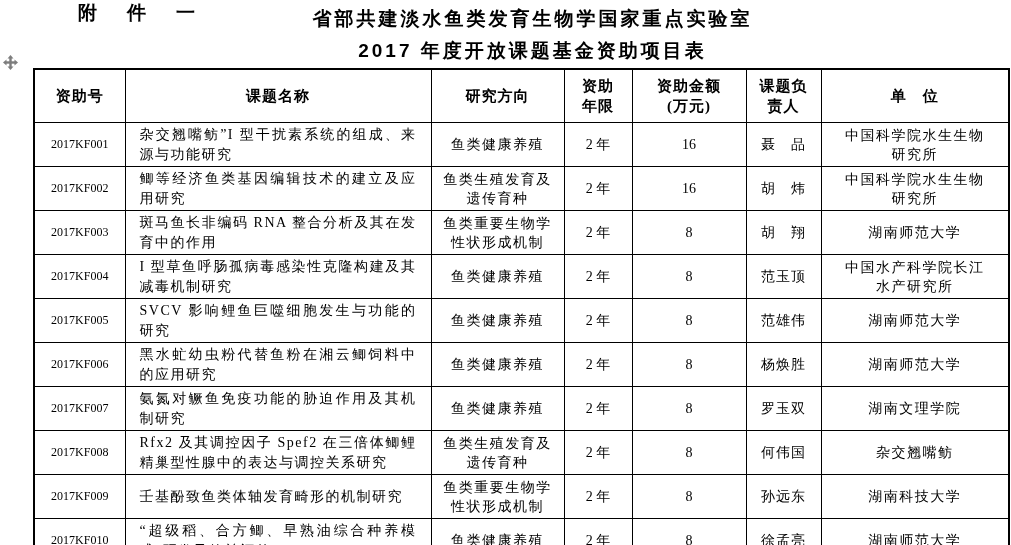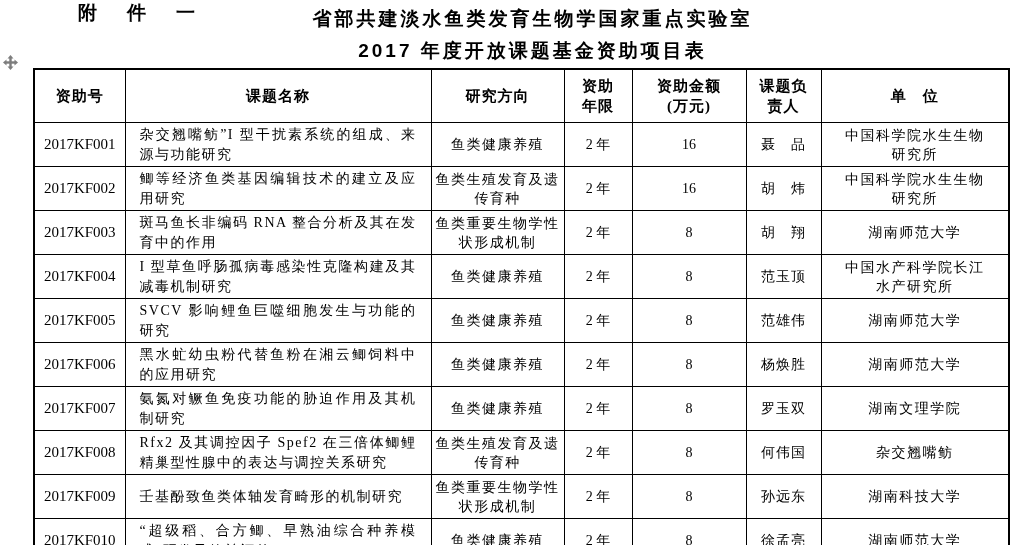--- a/index.html
+++ b/index.html
@@ -27,23 +27,23 @@
   }
   .grant-table th,.grant-table td{
     border:1px solid #000;vertical-align:middle;text-align:center;
     padding:1px 4px;overflow:hidden;
   }
   .grant-table th{
     font-size:15px;font-weight:bold;height:50px;
     white-space:pre-line;line-height:20px;letter-spacing:1px;
   }
   .grant-table td{font-size:14px;height:41px;line-height:19px;letter-spacing:1px;}
-  td.cell-grant-no{font-size:15px;letter-spacing:0;}
+  td.cell-grant-no{font-size:12px;letter-spacing:0;}
   td.cell-title{text-align:justify;padding:1px 14px;letter-spacing:1.5px;line-height:20px;}
-  td.cell-direction{padding:1px 2px;letter-spacing:1.5px;}
+  td.cell-direction{padding:1px 10px;letter-spacing:1.5px;}
   td.cell-years{letter-spacing:0;}
   td.cell-amount{letter-spacing:0;margin-left:44px;}
   td.cell-unit{padding:1px 16px;letter-spacing:1.5px;}
 </style>
 </head>
 <body>
 
 <div class="attachment">附件一</div>
 
 <div class="title-block">

